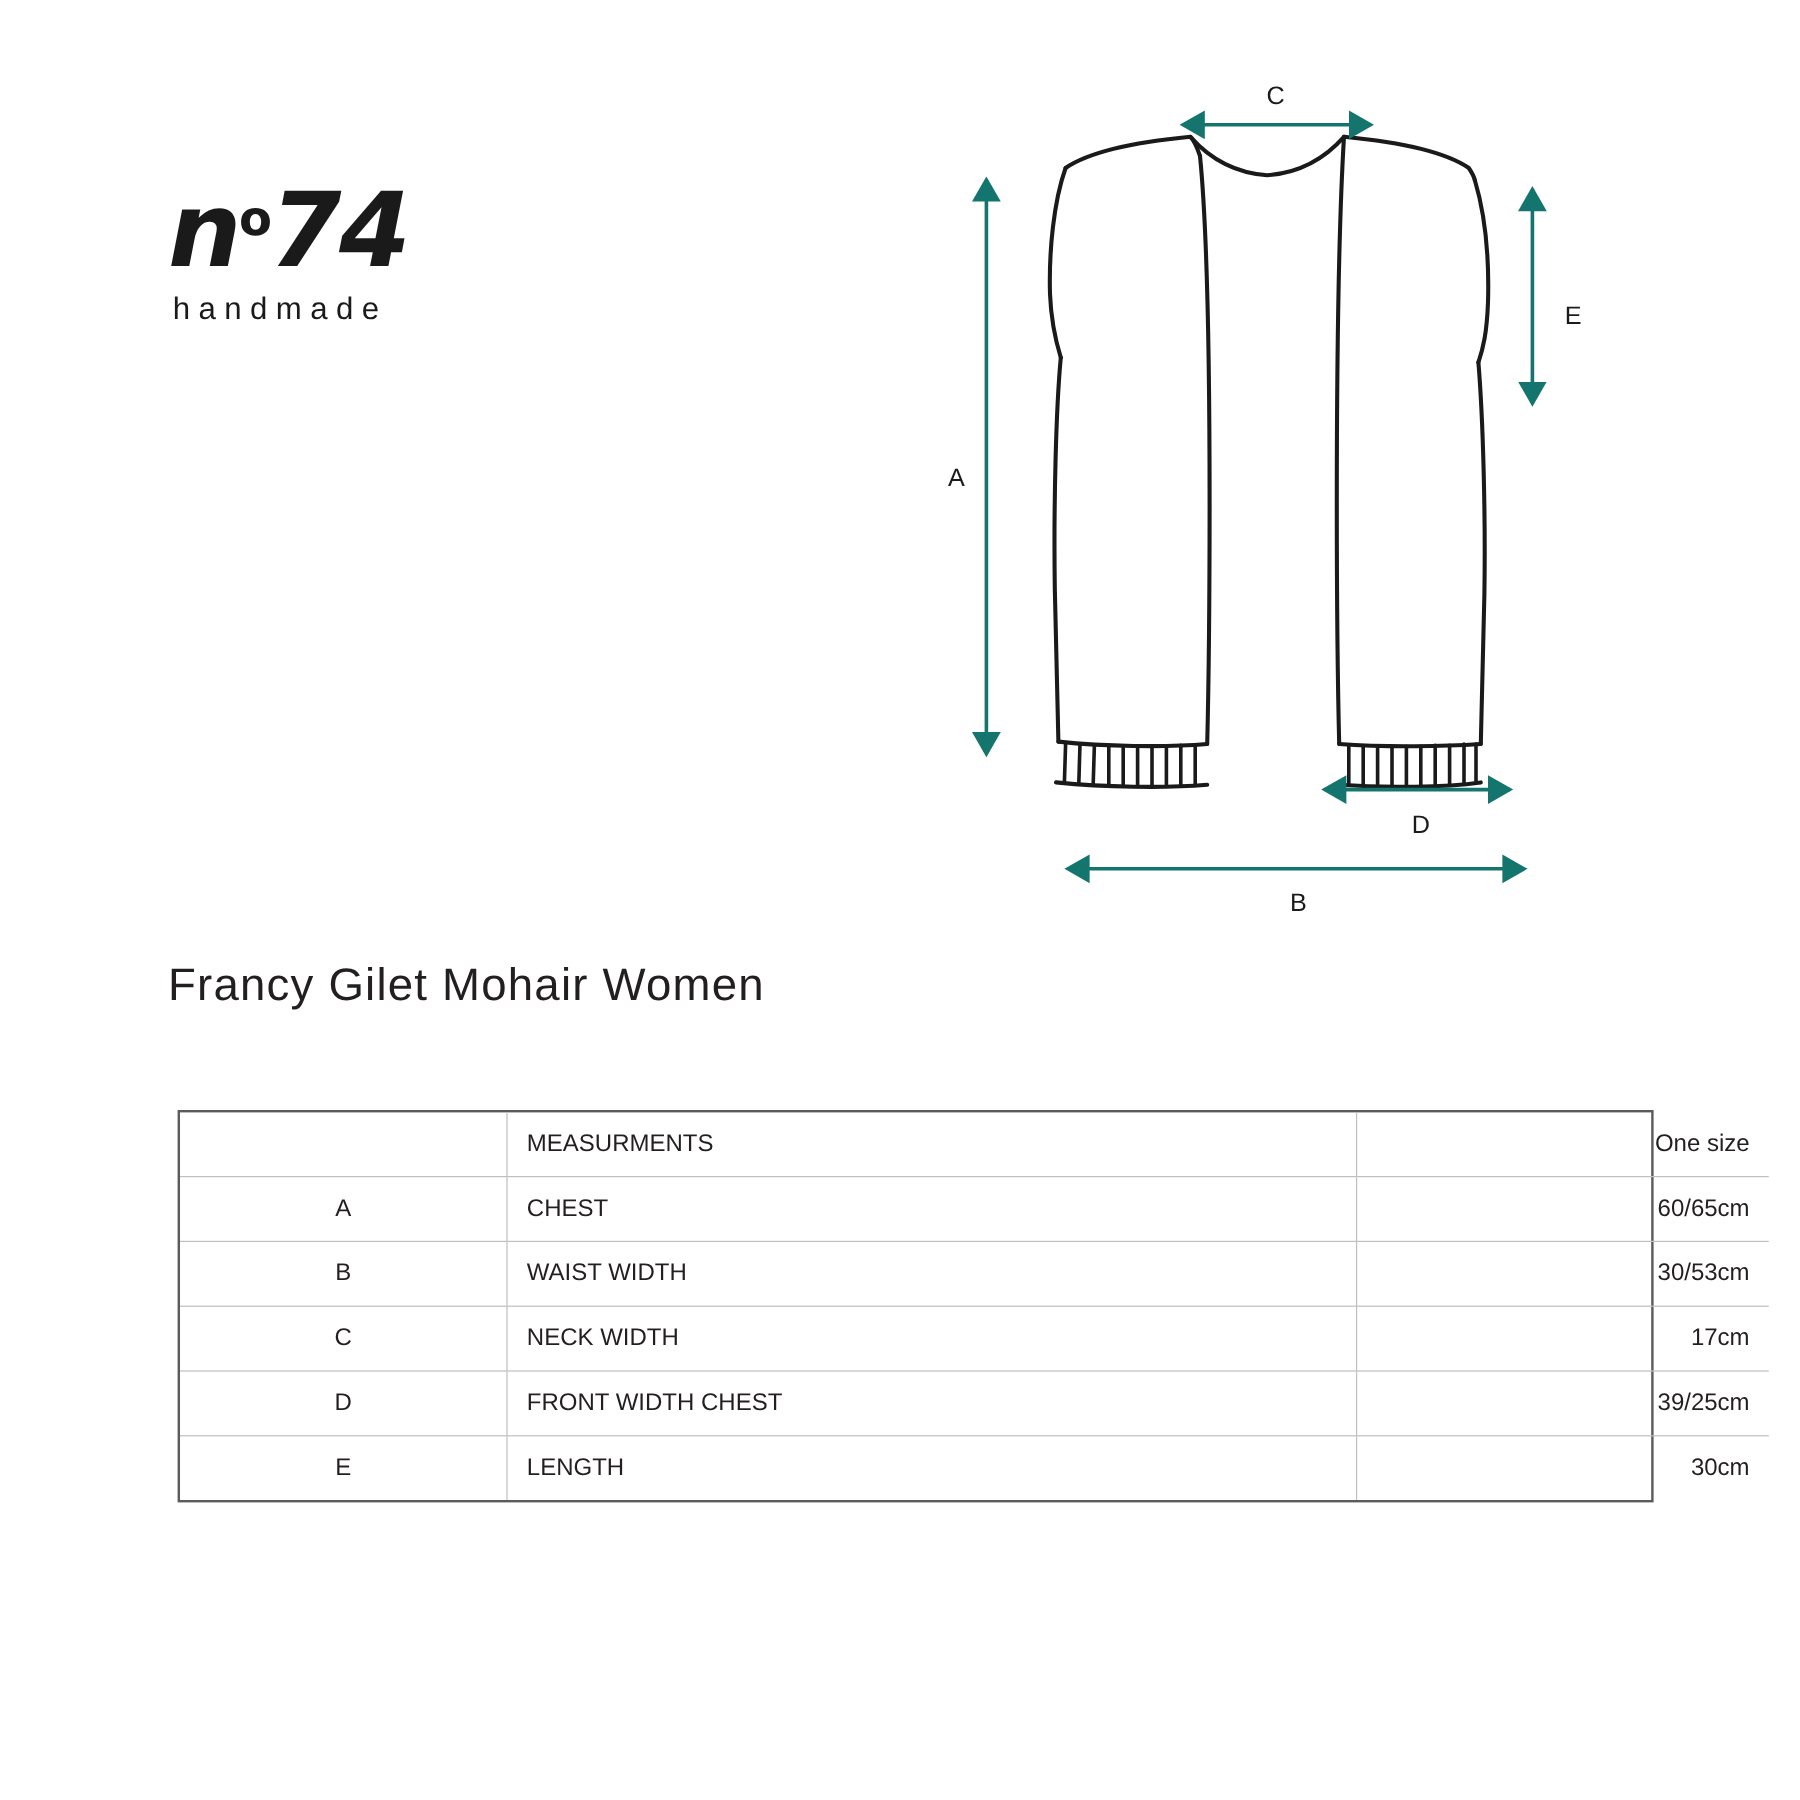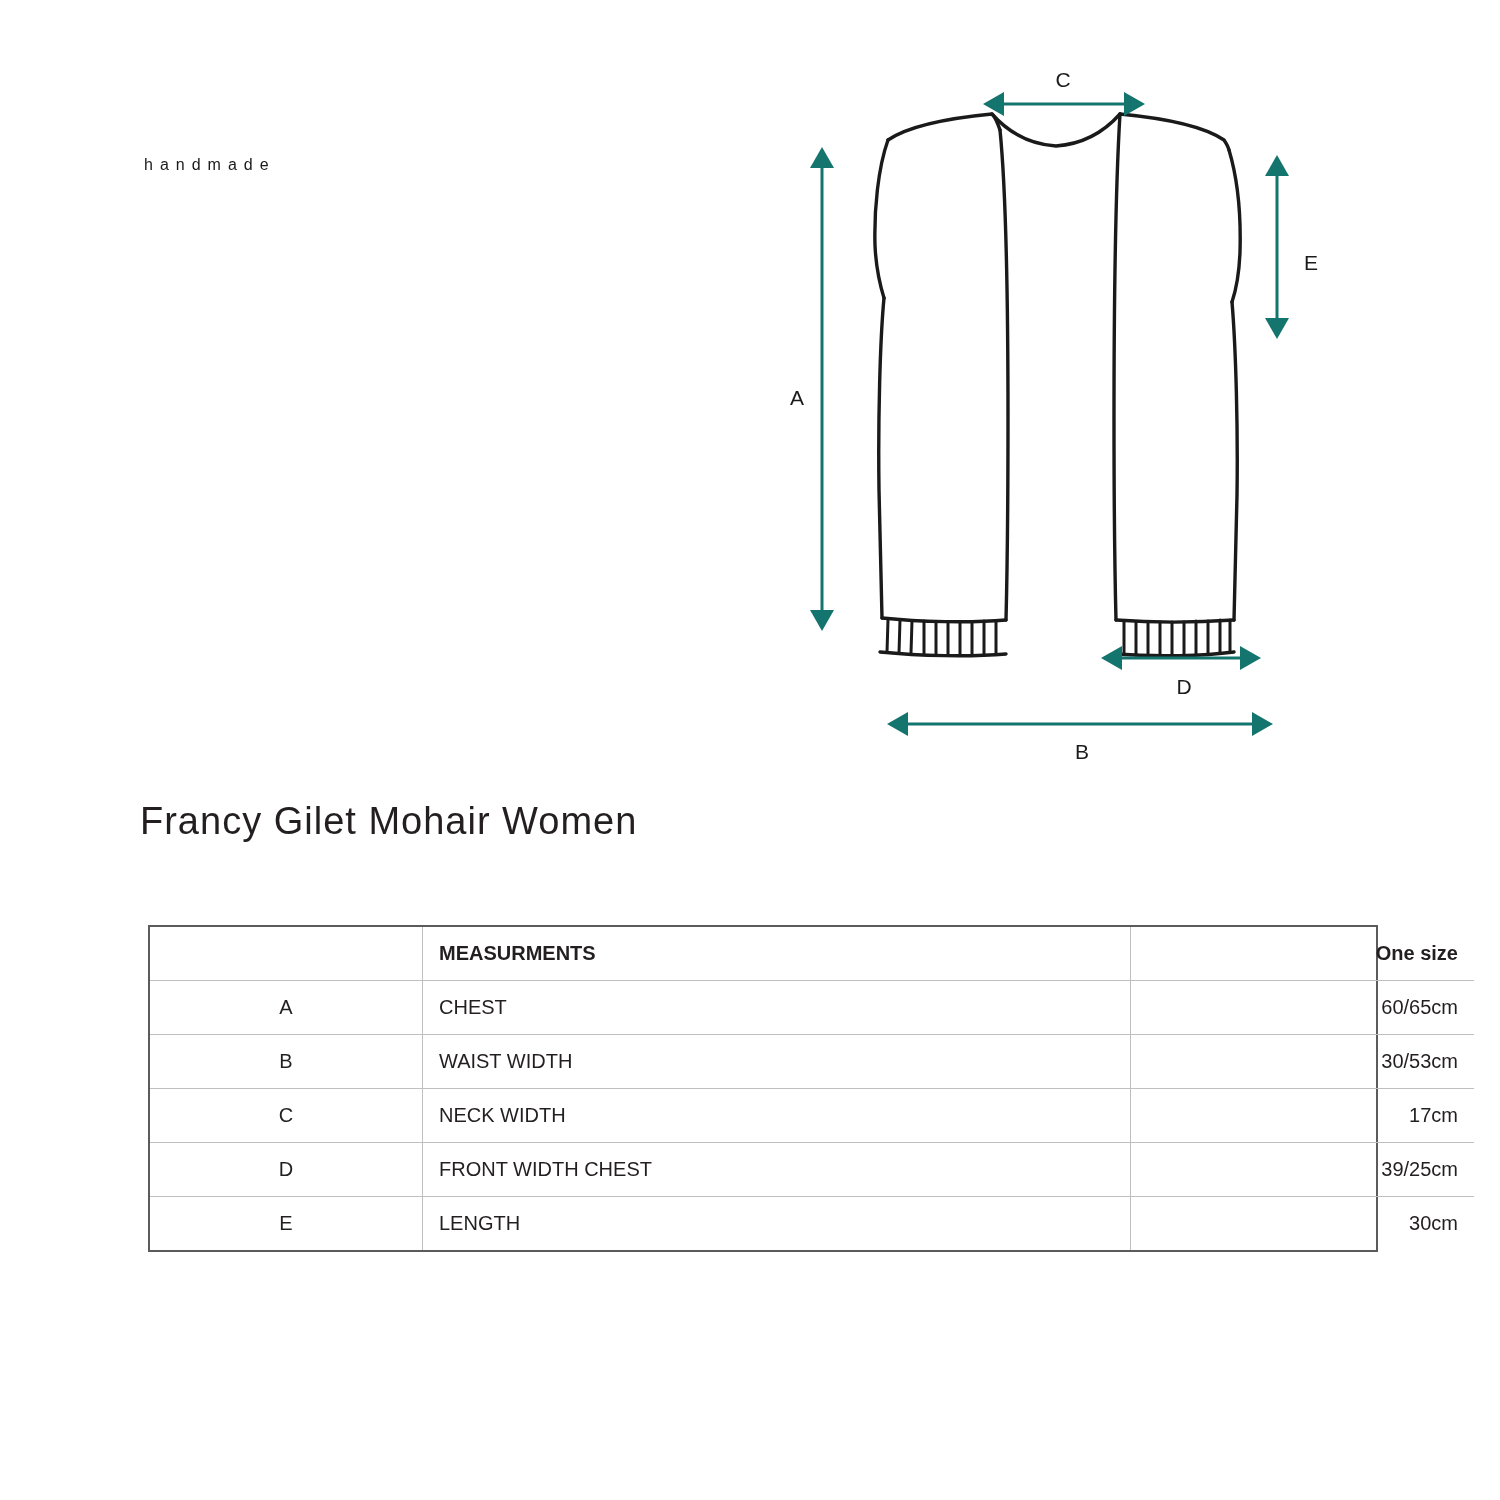--- a/index.html
+++ b/index.html
@@ -32,21 +32,21 @@
     line-height: 1;
     color: #1a1a1a;
   }
   .logo-mark .deg {
     font-size: 40px;
     vertical-align: 26px;
     font-style: normal;
   }
   .logo-sub {
     font-family: "Liberation Sans", sans-serif;
-    font-size: 16px;
+    font-size: 26px;
     letter-spacing: 7px;
     color: #1a1a1a;
     margin-top: 6px;
     margin-left: 4px;
   }
 
   
   .drawing {
     position: absolute;
     left: 760px;
@@ -87,40 +87,43 @@
     font-weight: 400;
     color: #231f20;
     text-align: left;
     vertical-align: middle;
   }
   table.measure .col-letter { width: 240px; text-align: center; }
   table.measure .col-name   { width: 675px; }
   table.measure .col-size   { width: 311px; }
 
   table.measure thead th {
-    font-weight: 700;
+    font-weight: 400;
     font-size: 20px;
   }
   table.measure thead th.head-letter { border-right-color: #bfbfbf; }
 
   
   .table-wrap {
     border: 2px solid #5b5b5b;
   }
   table.measure td:first-child,
   table.measure th:first-child { border-left: none; }
   table.measure td:last-child,
   table.measure th:last-child { border-right: none; text-align: right; }
   table.measure thead th { border-top: none; }
   table.measure tbody tr:last-child td { border-bottom: none; }
 </style>
 </head>
 <body>
 
 <div class="logo">
+  <div class="logo-mark">
+    <span>n</span><span class="deg">o</span><span>74</span>
+  </div>
   <div class="logo-sub">handmade</div>
 </div>
 
 <div class="drawing">
   <svg width="560" height="760" viewBox="0 0 560 760" xmlns="http://www.w3.org/2000/svg">
     <defs>
       <marker id="arrHead" markerWidth="8" markerHeight="8" refX="6" refY="4" orient="auto">
         <path d="M0,0 L7,4 L0,8 z" fill="#14756e"></path>
       </marker>
       <marker id="arrTail" markerWidth="8" markerHeight="8" refX="1" refY="4" orient="auto">

